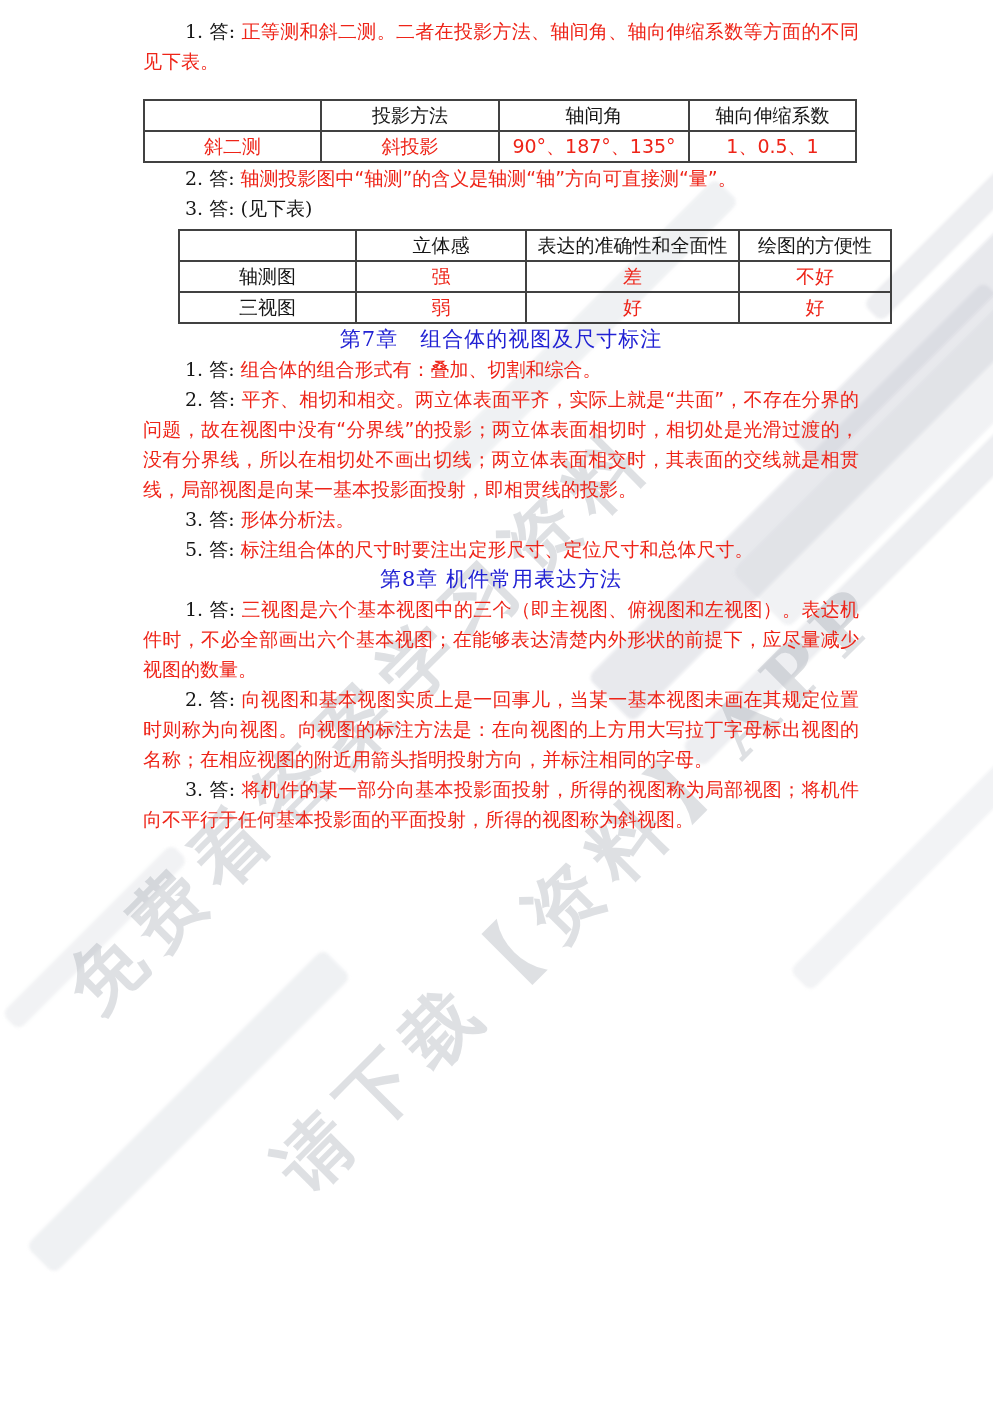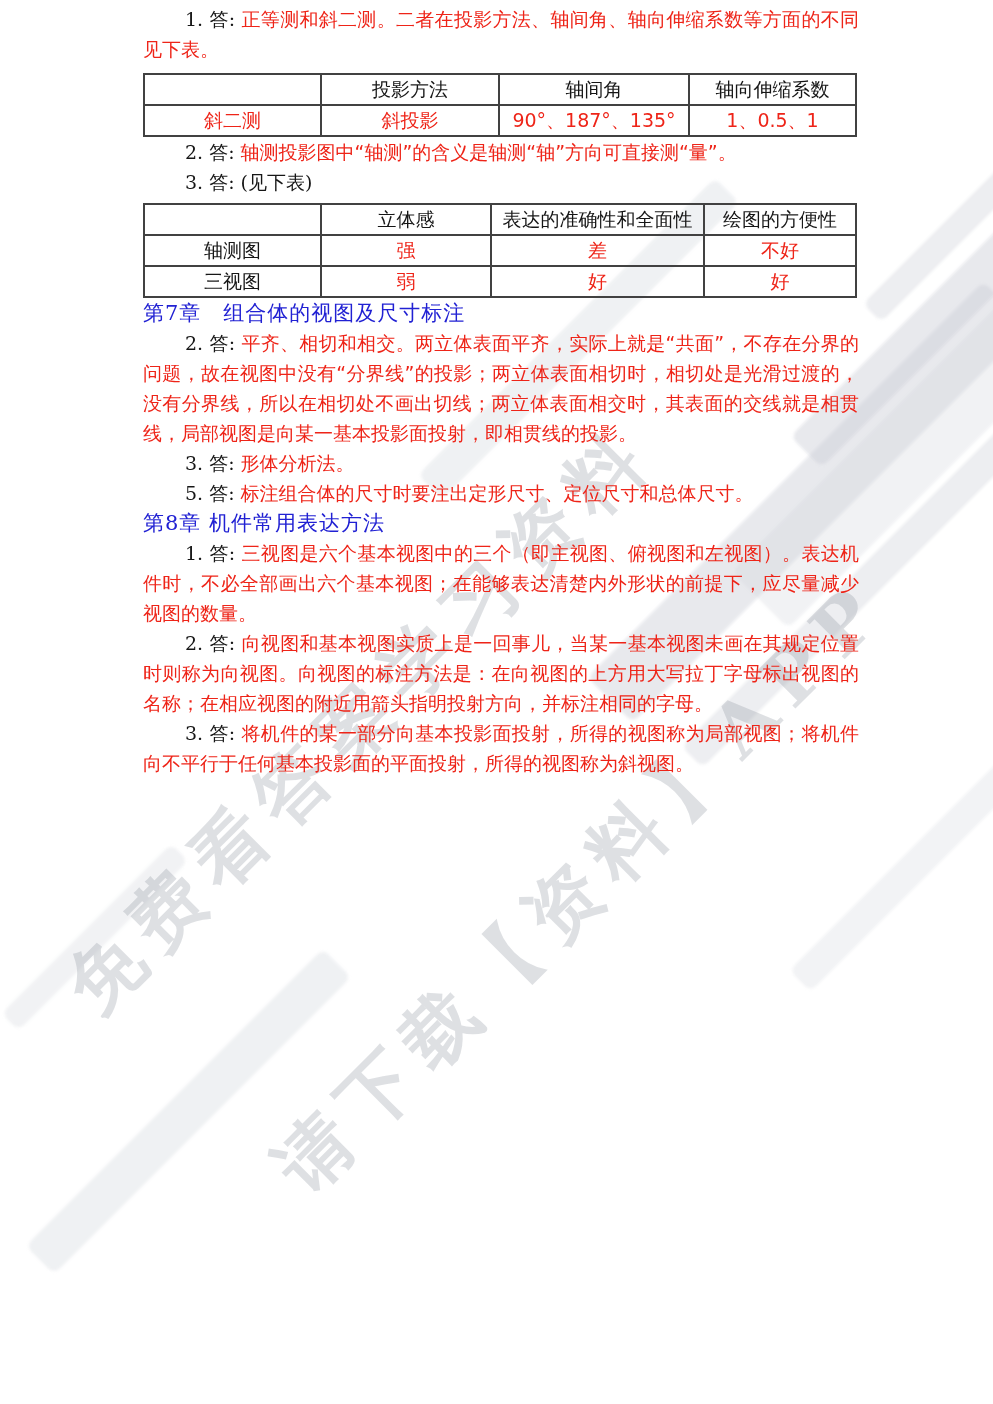--- a/index.html
+++ b/index.html
@@ -37,55 +37,56 @@
     font-weight:700;
     font-size:74px;
     letter-spacing:14px;
     color:rgba(147,152,163,0.30);
     white-space:nowrap;
   }
   .wm1{left:80px;top:950px;}
   .wm2{left:290px;top:1130px;}
   
   .content{
-    position:absolute;left:143px;top:4px;width:716px;z-index:2;
+    position:absolute;left:143px;top:16px;width:716px;z-index:2;
     color:#1b1b1b;
   }
   p.body{
     font-size:19px;line-height:30px;margin:0;
     text-align:justify;
   }
   .indent{text-indent:42px;}
   .red{color:#ee2418;}
   .prefix{font-family:"DejaVu Serif","Liberation Serif",serif;color:#161616;}
   .blacktxt{font-family:"DejaVu Serif","Liberation Serif",serif;color:#161616;}
   .first-block{margin-top:144px;}
   table{
     width:714px;border-collapse:collapse;table-layout:fixed;
   }
-  .t1{margin-top:9px;}
-  .t2{margin-top:6px;}
+  .t1{margin-top:23px;}
+  .t2{margin-top:6px;margin-left:35px;}
   td{
     border:2px solid #414141;
     height:29px;
     text-align:center;
     vertical-align:middle;
     font-size:19px;
     padding:0;
     overflow:hidden;
   }
   .q2{margin-top:13px;}
   h2.chapter{
     font-family:"DejaVu Serif","Liberation Serif",serif;
     color:#2121d3;
     font-size:21px;
     font-weight:400;
     letter-spacing:1px;
     margin:0;
     line-height:30px;
+    text-align:center;
   }
   .h7{margin-top:50px;}
   .h8{margin-top:32px;}
   .after-heading{margin-top:32px;}
 </style>
 </head>
 <body>
 
 <div class="wm-layer">
   <div class="stripe s1"></div>
@@ -156,20 +157,21 @@
       <td class="blacktxt">三视图</td>
       <td class="red">弱</td>
       <td class="red">好</td>
       <td class="red">好</td>
     </tr>
   </tbody>
     </table>
 
   <h2 class="chapter h7">第7章　组合体的视图及尺寸标注</h2>
 
+  <p class="body indent after-heading"><span class="prefix">1. 答: </span><span class="red">组合体的组合形式有：叠加、切割和综合。</span></p>
   <p class="body indent"><span class="prefix">2. 答: </span><span class="red">平齐、相切和相交。两立体表面平齐，实际上就是“共面”，不存在分界的问题，故在视图中没有“分界线”的投影；两立体表面相切时，相切处是光滑过渡的，没有分界线，所以在相切处不画出切线；两立体表面相交时，其表面的交线就是相贯线，局部视图是向某一基本投影面投射，即相贯线的投影。</span></p>
   <p class="body indent"><span class="prefix">3. 答: </span><span class="red">形体分析法。</span></p>
   <p class="body indent"><span class="prefix">5. 答: </span><span class="red">标注组合体的尺寸时要注出定形尺寸、定位尺寸和总体尺寸。</span></p>
 
   <h2 class="chapter h8">第8章 机件常用表达方法</h2>
 
   <p class="body indent after-heading"><span class="prefix">1. 答: </span><span class="red">三视图是六个基本视图中的三个（即主视图、俯视图和左视图）。表达机件时，不必全部画出六个基本视图；在能够表达清楚内外形状的前提下，应尽量减少视图的数量。</span></p>
   <p class="body indent"><span class="prefix">2. 答: </span><span class="red">向视图和基本视图实质上是一回事儿，当某一基本视图未画在其规定位置时则称为向视图。向视图的标注方法是：在向视图的上方用大写拉丁字母标出视图的名称；在相应视图的附近用箭头指明投射方向，并标注相同的字母。</span></p>
   <p class="body indent"><span class="prefix">3. 答: </span><span class="red">将机件的某一部分向基本投影面投射，所得的视图称为局部视图；将机件向不平行于任何基本投影面的平面投射，所得的视图称为斜视图。</span></p>
 

